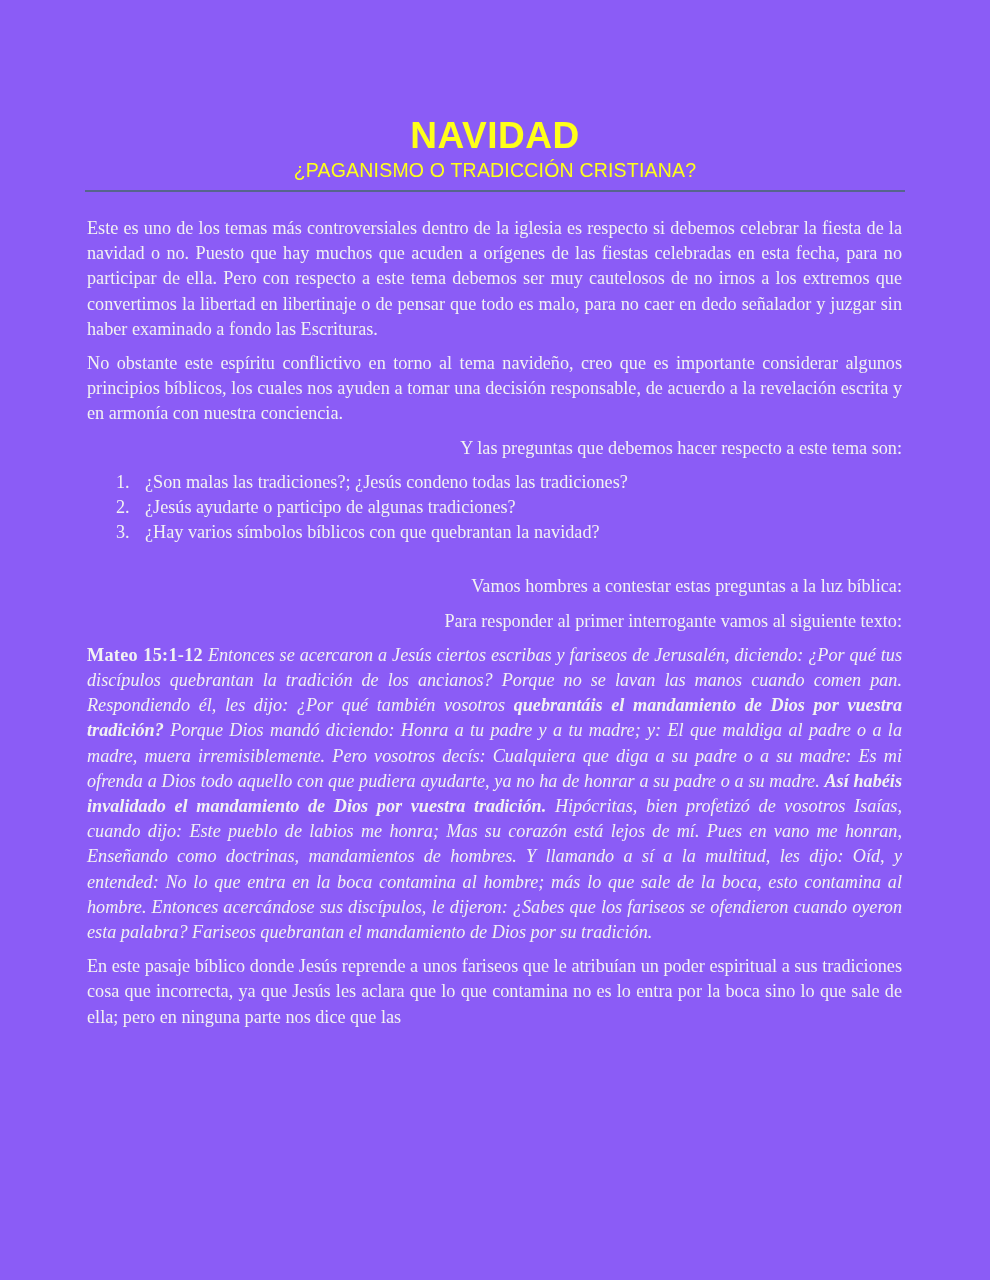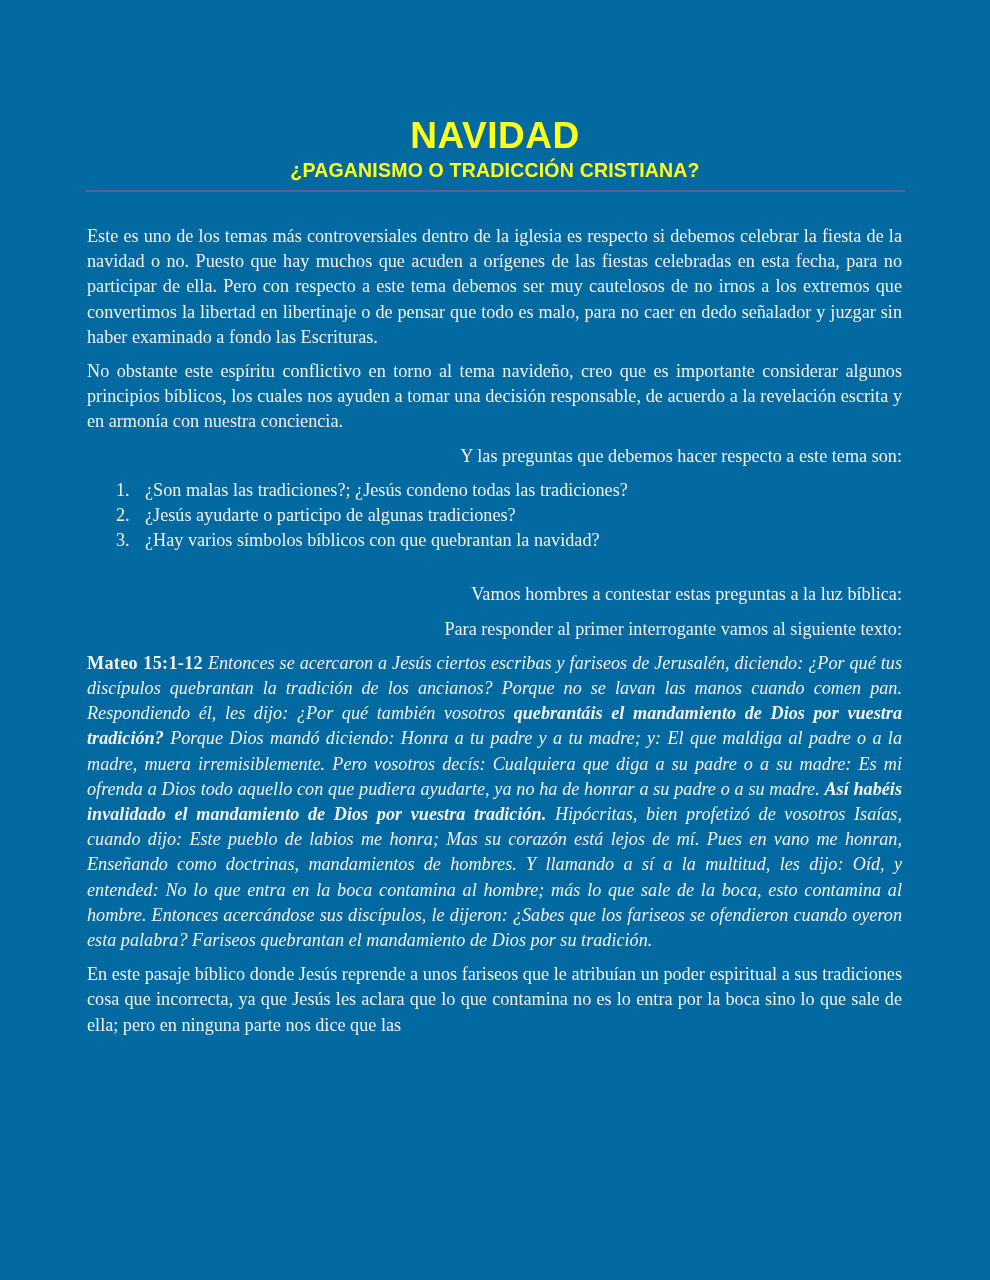--- a/index.html
+++ b/index.html
@@ -11,59 +11,59 @@
       width: 990px;
       height: 1280px;
       overflow: hidden;
       color: #f2f2f2;
       font-family: "Liberation Serif", "DejaVu Serif", serif;
     }
     .page {
       position: relative;
       width: 990px;
       height: 1280px;
-      background: #0369a1;
+      background: #8b5cf6;
     }
     .header {
       position: absolute;
       left: 85px;
       top: 116px;
       width: 820px;
       text-align: center;
     }
     .title {
       font-family: "Liberation Sans", "DejaVu Sans", sans-serif;
       font-weight: bold;
       color: #ffff1a;
       font-size: 37px;
       line-height: 40px;
       letter-spacing: 0.5px;
       margin: 0;
     }
     .subtitle {
       font-family: "Liberation Sans", "DejaVu Sans", sans-serif;
-      font-weight: bold;
+      font-weight: normal;
       color: #ffff1a;
       font-size: 19.5px;
       line-height: 24px;
       margin: 2px 0 0 0;
       letter-spacing: 0.2px;
     }
     .divider {
       position: absolute;
       left: 85px;
       top: 190px;
       width: 820px;
       height: 2px;
       background: #56648c;
     }
     .content {
       position: absolute;
       left: 87px;
-      top: 224px;
+      top: 216px;
       width: 815px;
       font-size: 18.2px;
       line-height: 25.2px;
     }
     .content p {
       margin: 0 0 9px 0;
       text-align: justify;
       text-align-last: auto;
     }
     .content p.left {

